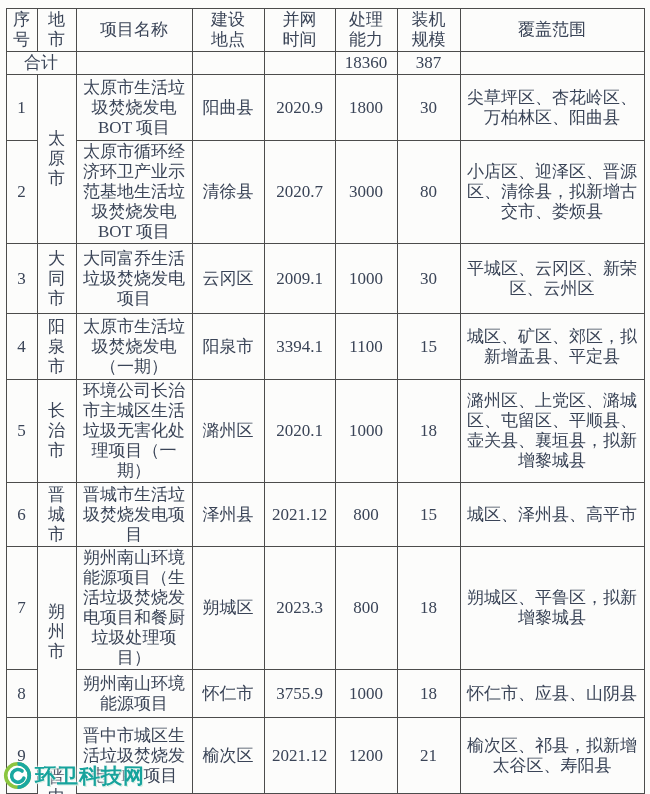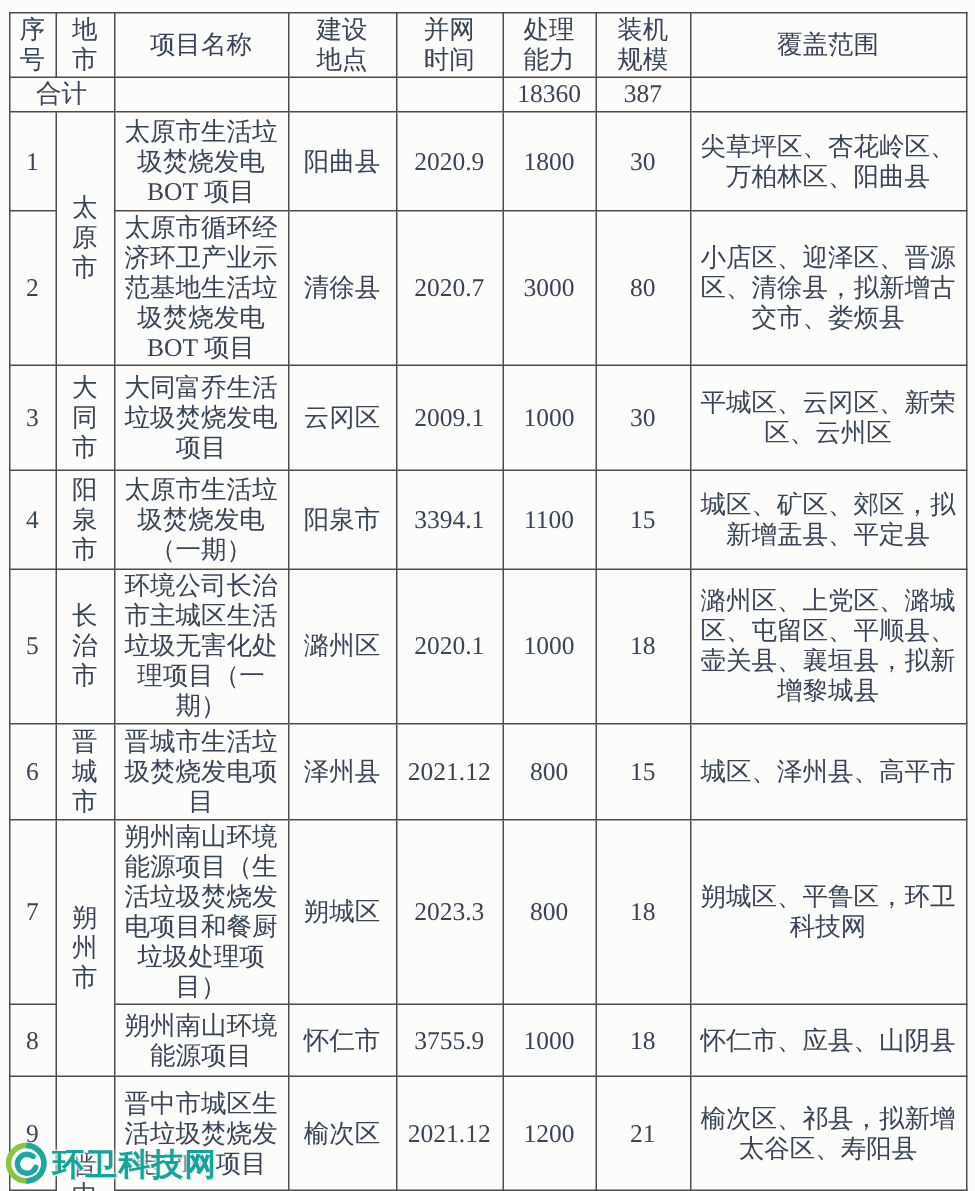--- a/index.html
+++ b/index.html
@@ -182,21 +182,21 @@
       <tr style="height:90px">
         <td class="no">7</td>
         <td class="city" rowspan="2">朔
 州
 市</td>
         <td class="project">朔州南山环境能源项目（生活垃圾焚烧发电项目和餐厨垃圾处理项目）</td>
         <td>朔城区</td>
         <td class="date">2023.3</td>
         <td class="num">800</td>
         <td class="num">18</td>
-        <td class="cov">朔城区、平鲁区，环卫科技网</td>
+        <td class="cov">朔城区、平鲁区，拟新增黎城县</td>
       </tr>
       <tr style="height:48px">
         <td class="no">8</td>
         <td class="project">朔州南山环境能源项目</td>
         <td>怀仁市</td>
         <td class="date">3755.9</td>
         <td class="num">1000</td>
         <td class="num">18</td>
         <td class="cov">怀仁市、应县、山阴县</td>
       </tr>

